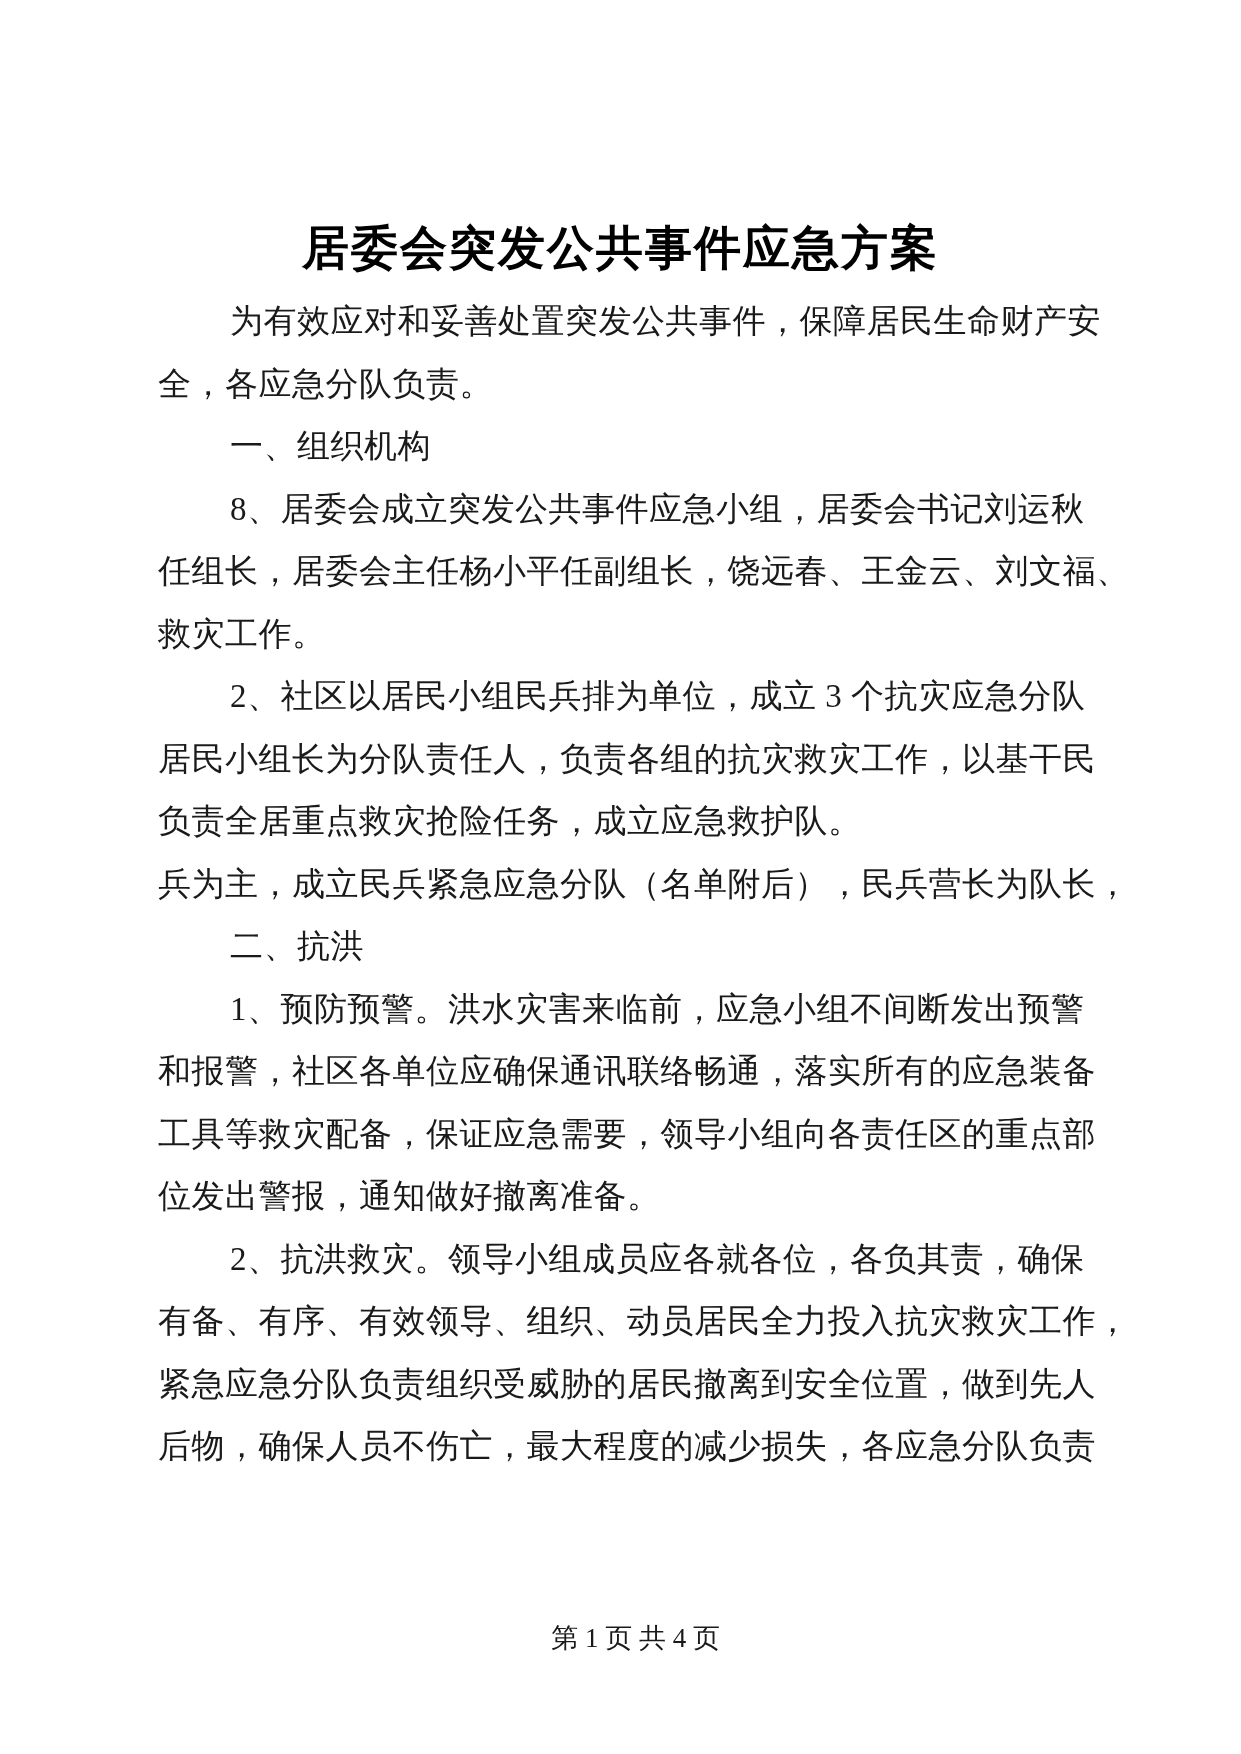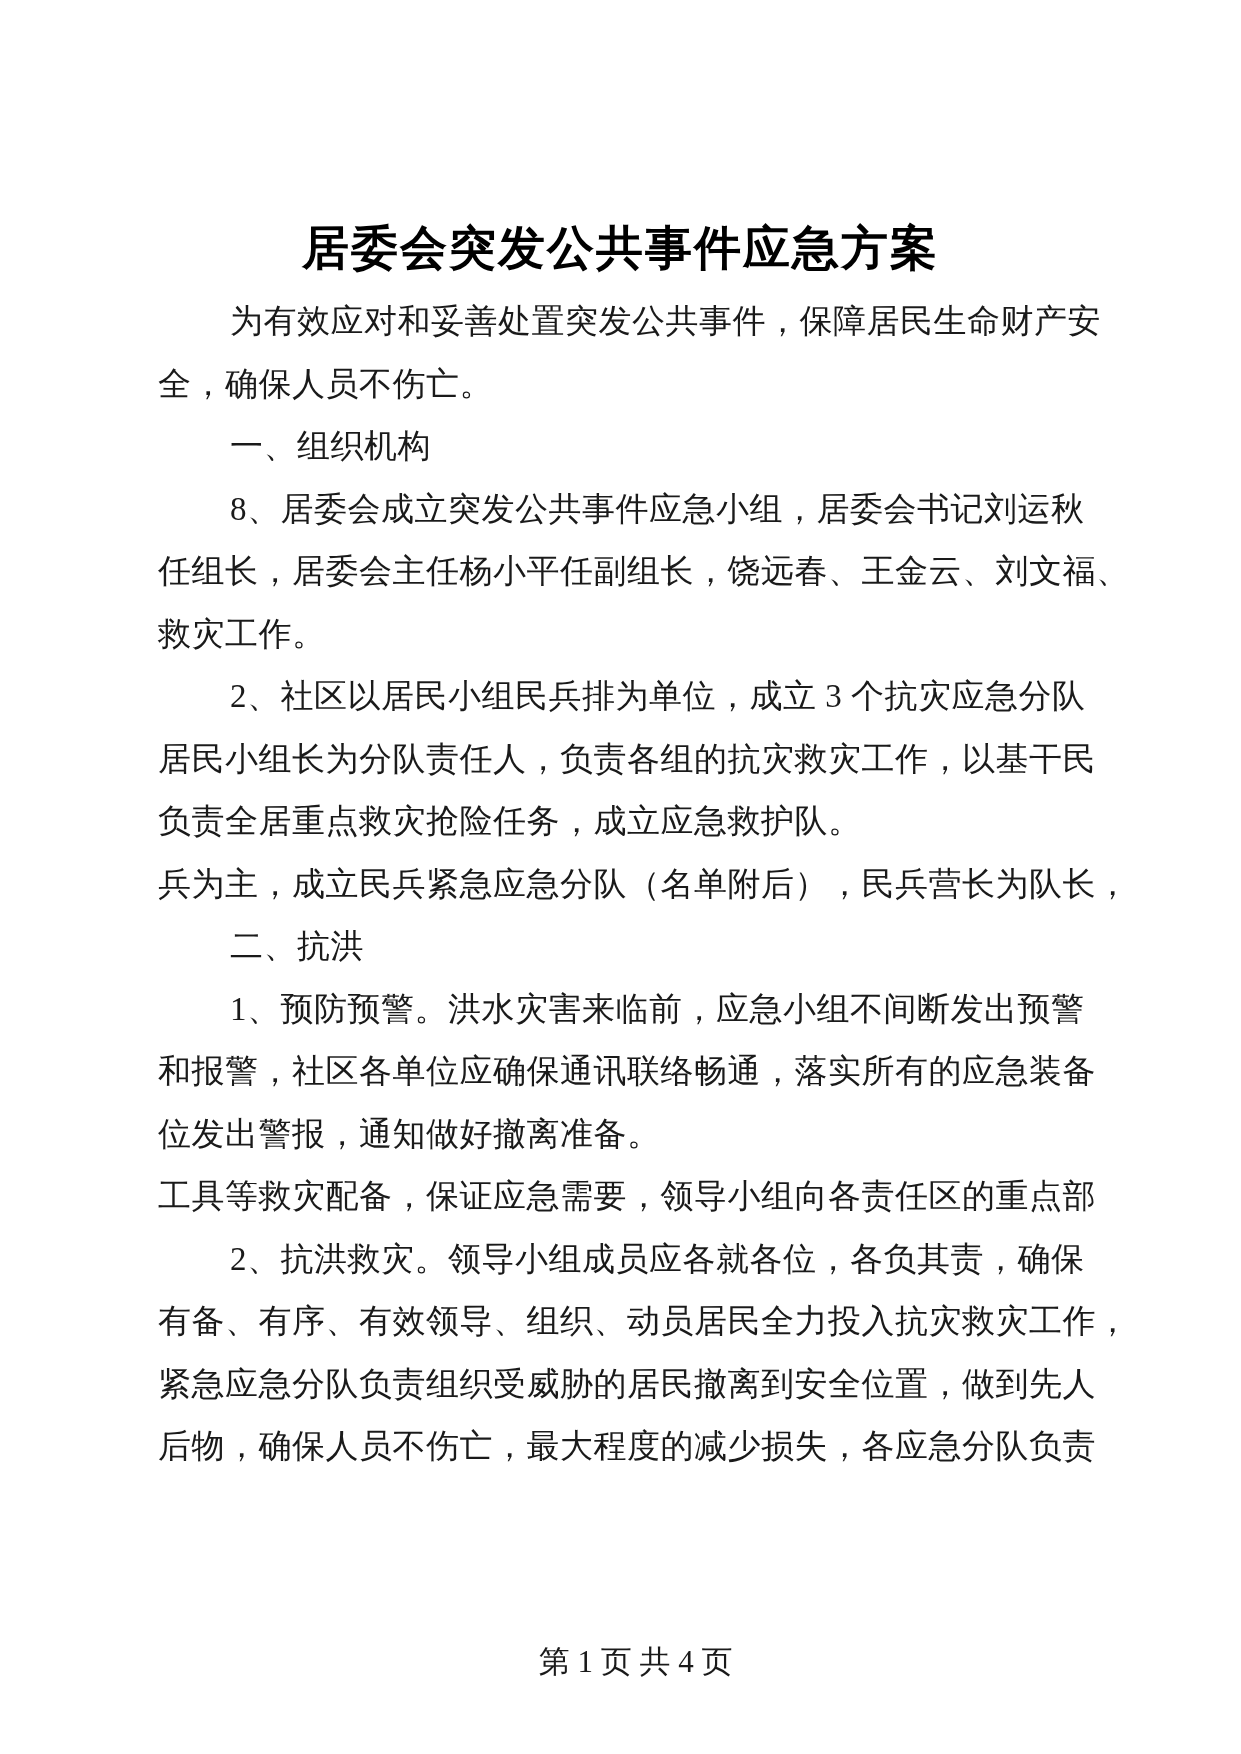--- a/index.html
+++ b/index.html
@@ -50,38 +50,37 @@
   }
   .line.first {
     text-indent: 72px;
   }
   .doc-footer {
     position: absolute;
     top: 1616px;
     left: 158px;
     width: 955px;
     text-align: center;
-    font-size: 31px;
+    font-size: 27px;
     line-height: 44px;
     color: #1a1a1a;
     white-space: pre;
-    margin-top: 24px;
   }
 </style>
 </head>
 <body>
 
 <div class="page">
 
   <div class="doc-title">居委会突发公共事件应急方案</div>
 
   <div class="doc-body">
       <div class="para body">
         <div class="line first">为有效应对和妥善处置突发公共事件，保障居民生命财产安</div>
-        <div class="line">全，确保人员不伤亡。</div>
+        <div class="line">全，各应急分队负责。</div>
       </div>
       <div class="para heading">
         <div class="line first">一、组织机构</div>
       </div>
       <div class="para body">
         <div class="line first">8、居委会成立突发公共事件应急小组，居委会书记刘运秋</div>
         <div class="line">任组长，居委会主任杨小平任副组长，饶远春、王金云、刘文福、</div>
         <div class="line">救灾工作。</div>
       </div>
       <div class="para body">
@@ -89,22 +88,22 @@
         <div class="line">居民小组长为分队责任人，负责各组的抗灾救灾工作，以基干民</div>
         <div class="line">负责全居重点救灾抢险任务，成立应急救护队。</div>
         <div class="line">兵为主，成立民兵紧急应急分队（名单附后），民兵营长为队长，</div>
       </div>
       <div class="para heading">
         <div class="line first">二、抗洪</div>
       </div>
       <div class="para body">
         <div class="line first">1、预防预警。洪水灾害来临前，应急小组不间断发出预警</div>
         <div class="line">和报警，社区各单位应确保通讯联络畅通，落实所有的应急装备</div>
+        <div class="line">工具等救灾配备，保证应急需要，领导小组向各责任区的重点部</div>
         <div class="line">位发出警报，通知做好撤离准备。</div>
-        <div class="line">工具等救灾配备，保证应急需要，领导小组向各责任区的重点部</div>
       </div>
       <div class="para body">
         <div class="line first">2、抗洪救灾。领导小组成员应各就各位，各负其责，确保</div>
         <div class="line">有备、有序、有效领导、组织、动员居民全力投入抗灾救灾工作，</div>
         <div class="line">紧急应急分队负责组织受威胁的居民撤离到安全位置，做到先人</div>
         <div class="line">后物，确保人员不伤亡，最大程度的减少损失，各应急分队负责</div>
       </div>
     </div>
 
   <div class="doc-footer">第 1 页 共 4 页</div>

